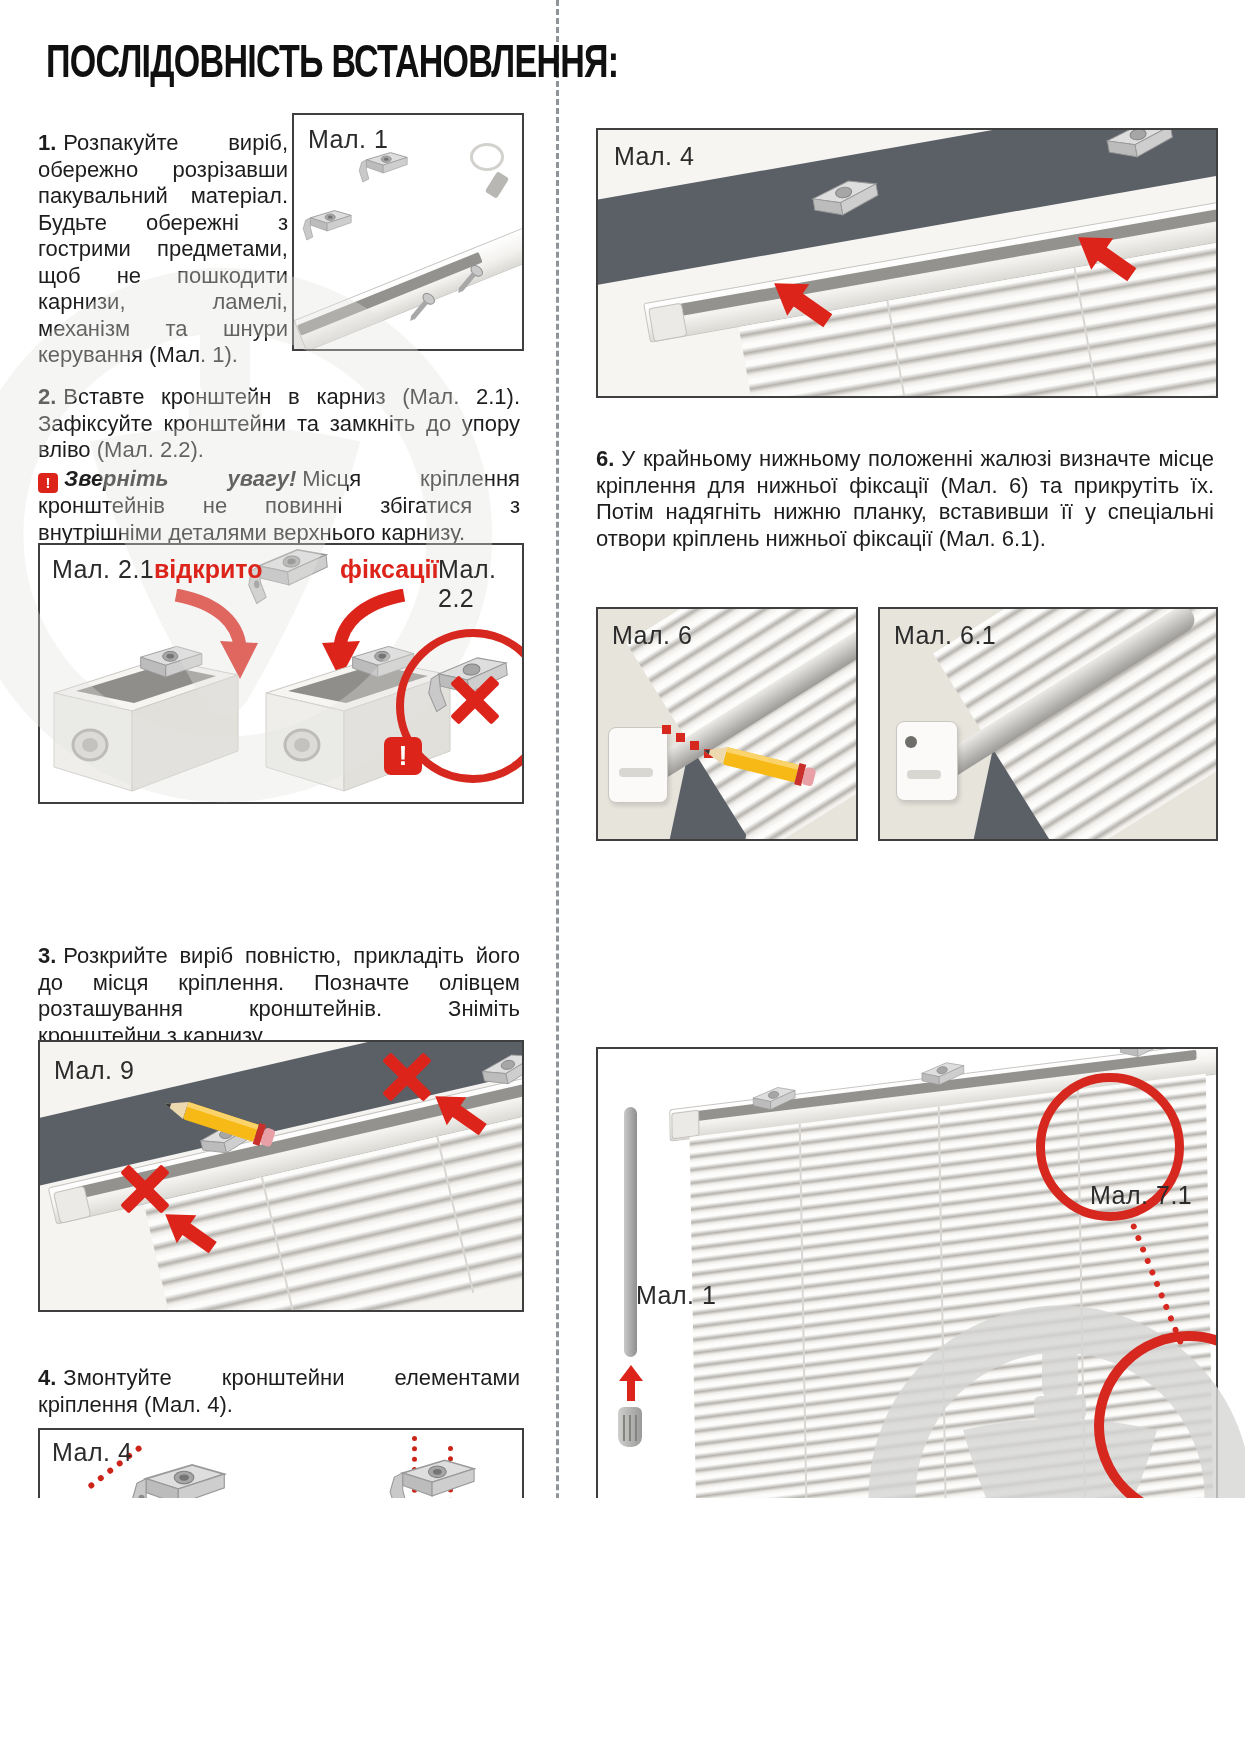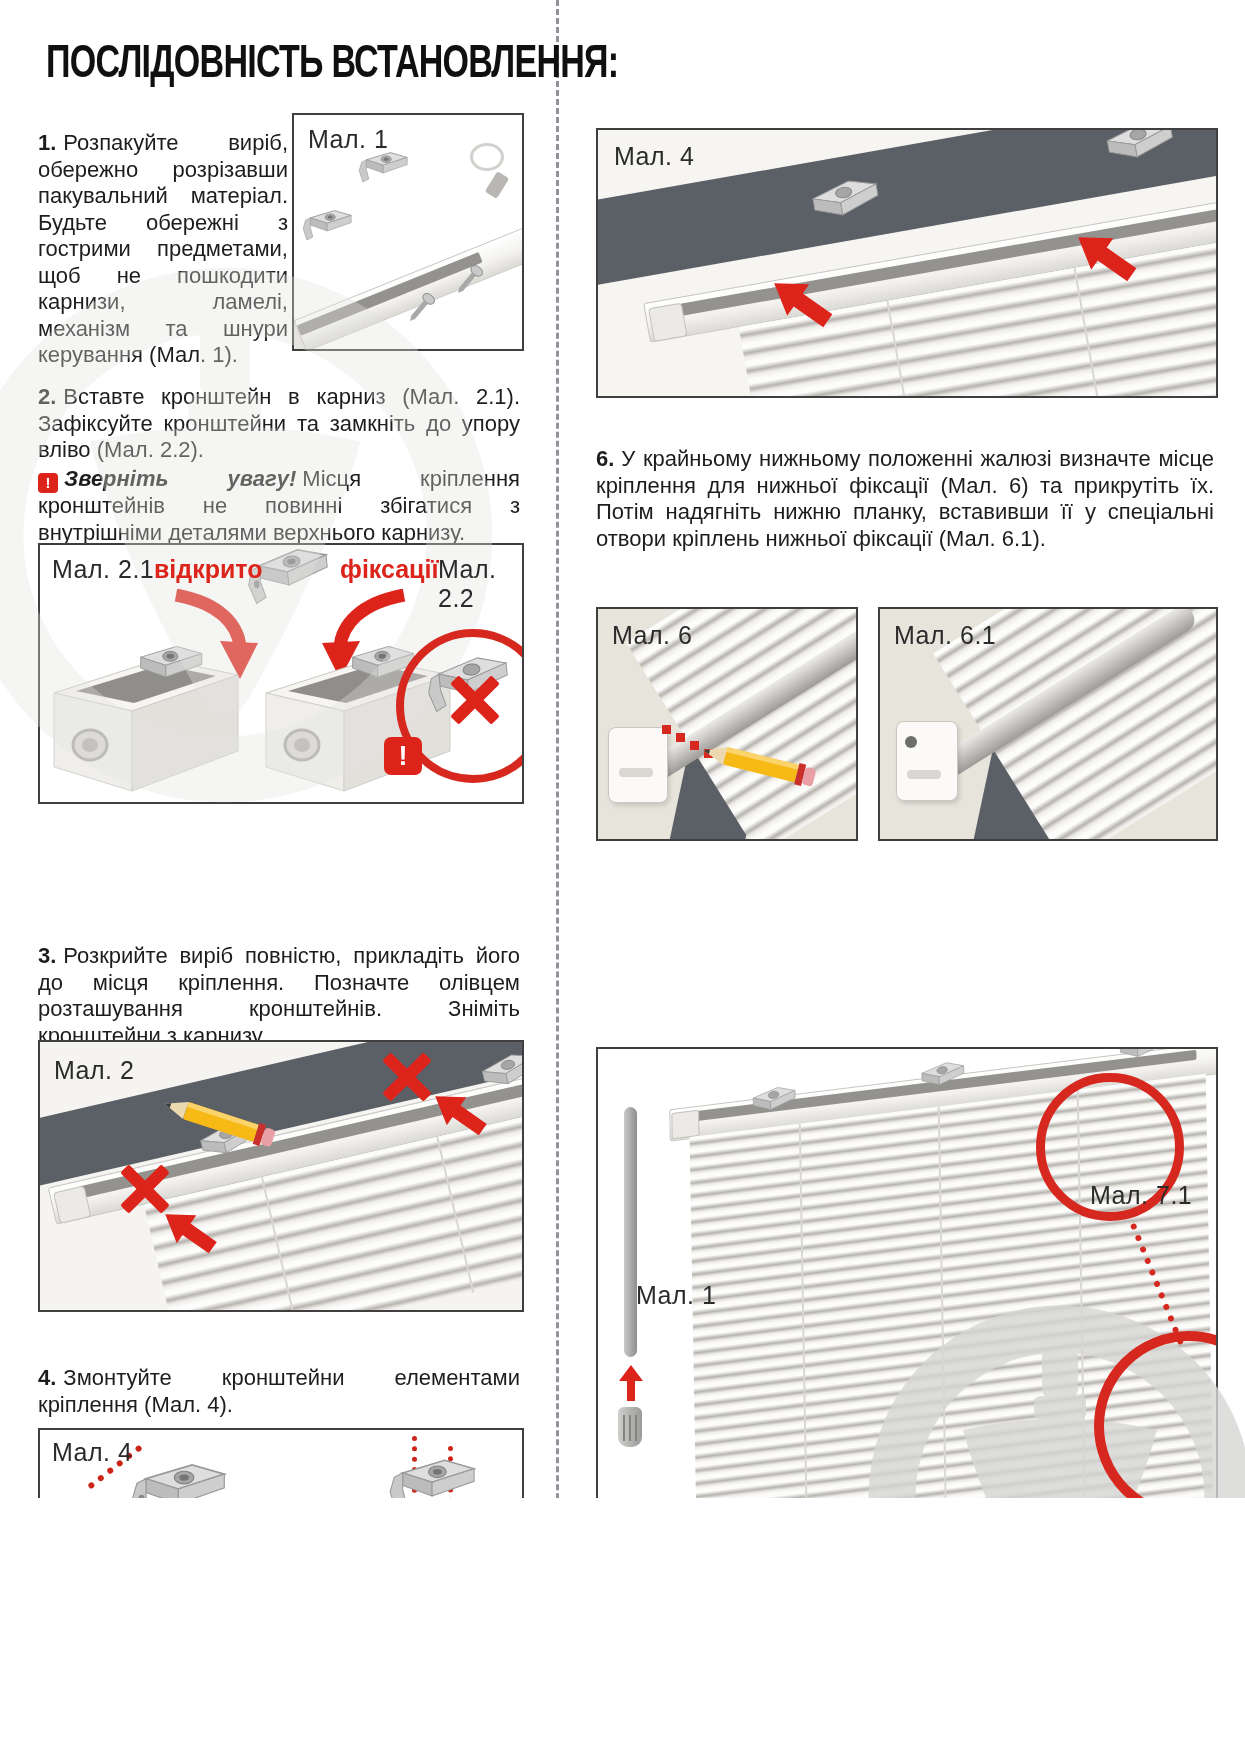--- a/index.html
+++ b/index.html
@@ -173,21 +173,21 @@
     </svg>
     <div class="xmark" style="left:408px;top:128px;"></div>
     <div class="alert-badge" style="left:344px;top:192px;width:38px;height:38px;font-size:27px;">!</div>
   </div>
 
   <p class="step" style="left:38px;top:921px;width:482px;">
     <span class="num">3.</span><span>Розкрийте виріб повністю, прикладіть його до місця кріплення. Позначте олівцем розташування кронштейнів. Зніміть кронштейни з карнизу.</span>
   </p>
 
   <div class="figure clip" style="left:38px;top:1040px;width:482px;height:268px;background:#f5f4f1;">
-    <span class="fig-label" style="left:14px;top:14px;">Мал. 2</span>
+    <span class="fig-label" style="left:14px;top:14px;">Мал. 9</span>
     <div style="position:absolute;left:-60px;top:30px;width:660px;height:320px;transform:rotate(-13deg);transform-origin:left top;">
       <div class="band" style="left:0;top:58px;width:660px;height:66px;"></div>
       <div class="bar" style="left:40px;top:128px;width:620px;height:36px;"></div>
       <div class="bar-inner" style="left:70px;top:134px;width:560px;height:12px;"></div>
       <div style="position:absolute;left:44px;top:134px;width:30px;height:30px;background:#eceae6;border:1px solid #c4c2be;border-radius:4px;"></div>
       <svg style="position:absolute;left:180px;top:96px;transform:scale(.8);" width="84" height="62" viewBox="0 0 84 62">
         <polygon points="14,18 54,6 82,14 42,27" fill="#dedede" stroke="#999"></polygon>
         <polygon points="14,18 42,27 42,40 14,30" fill="#bcbcbc" stroke="#999"></polygon>
         <polygon points="42,27 82,14 82,26 42,40" fill="#cecece" stroke="#999"></polygon>
         <ellipse cx="47" cy="17" rx="8.5" ry="5.5" fill="#a6a6a6" stroke="#828282"></ellipse>

